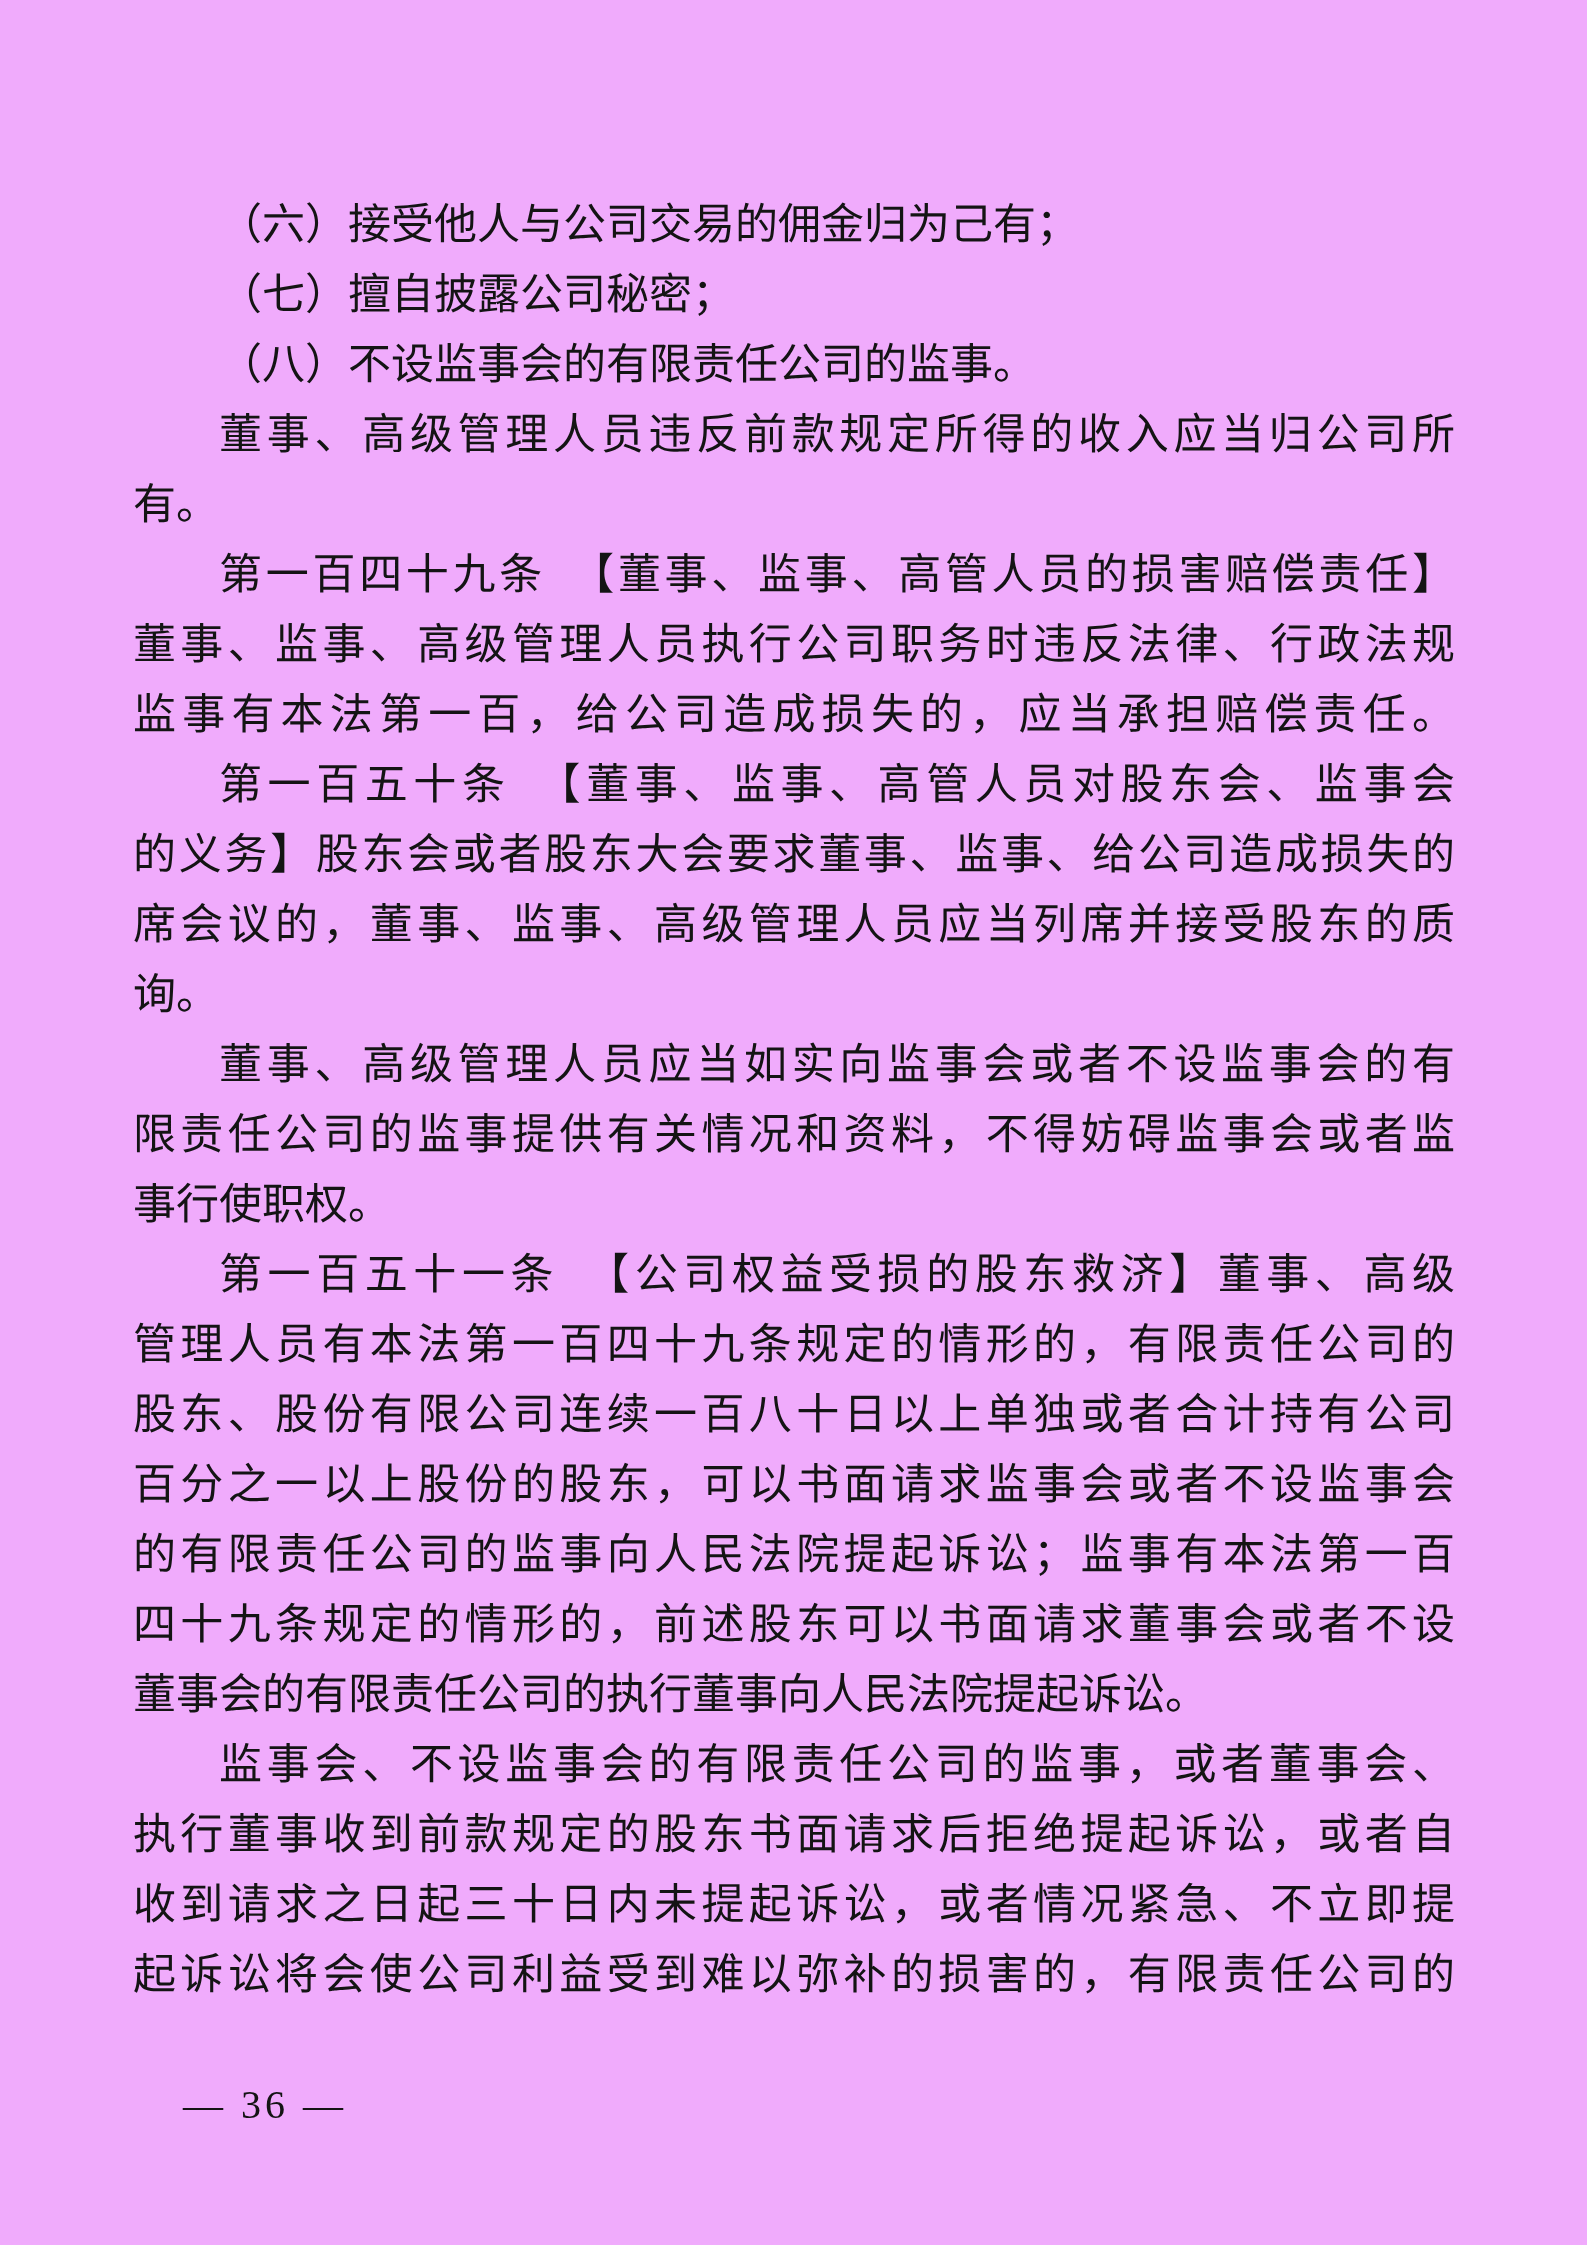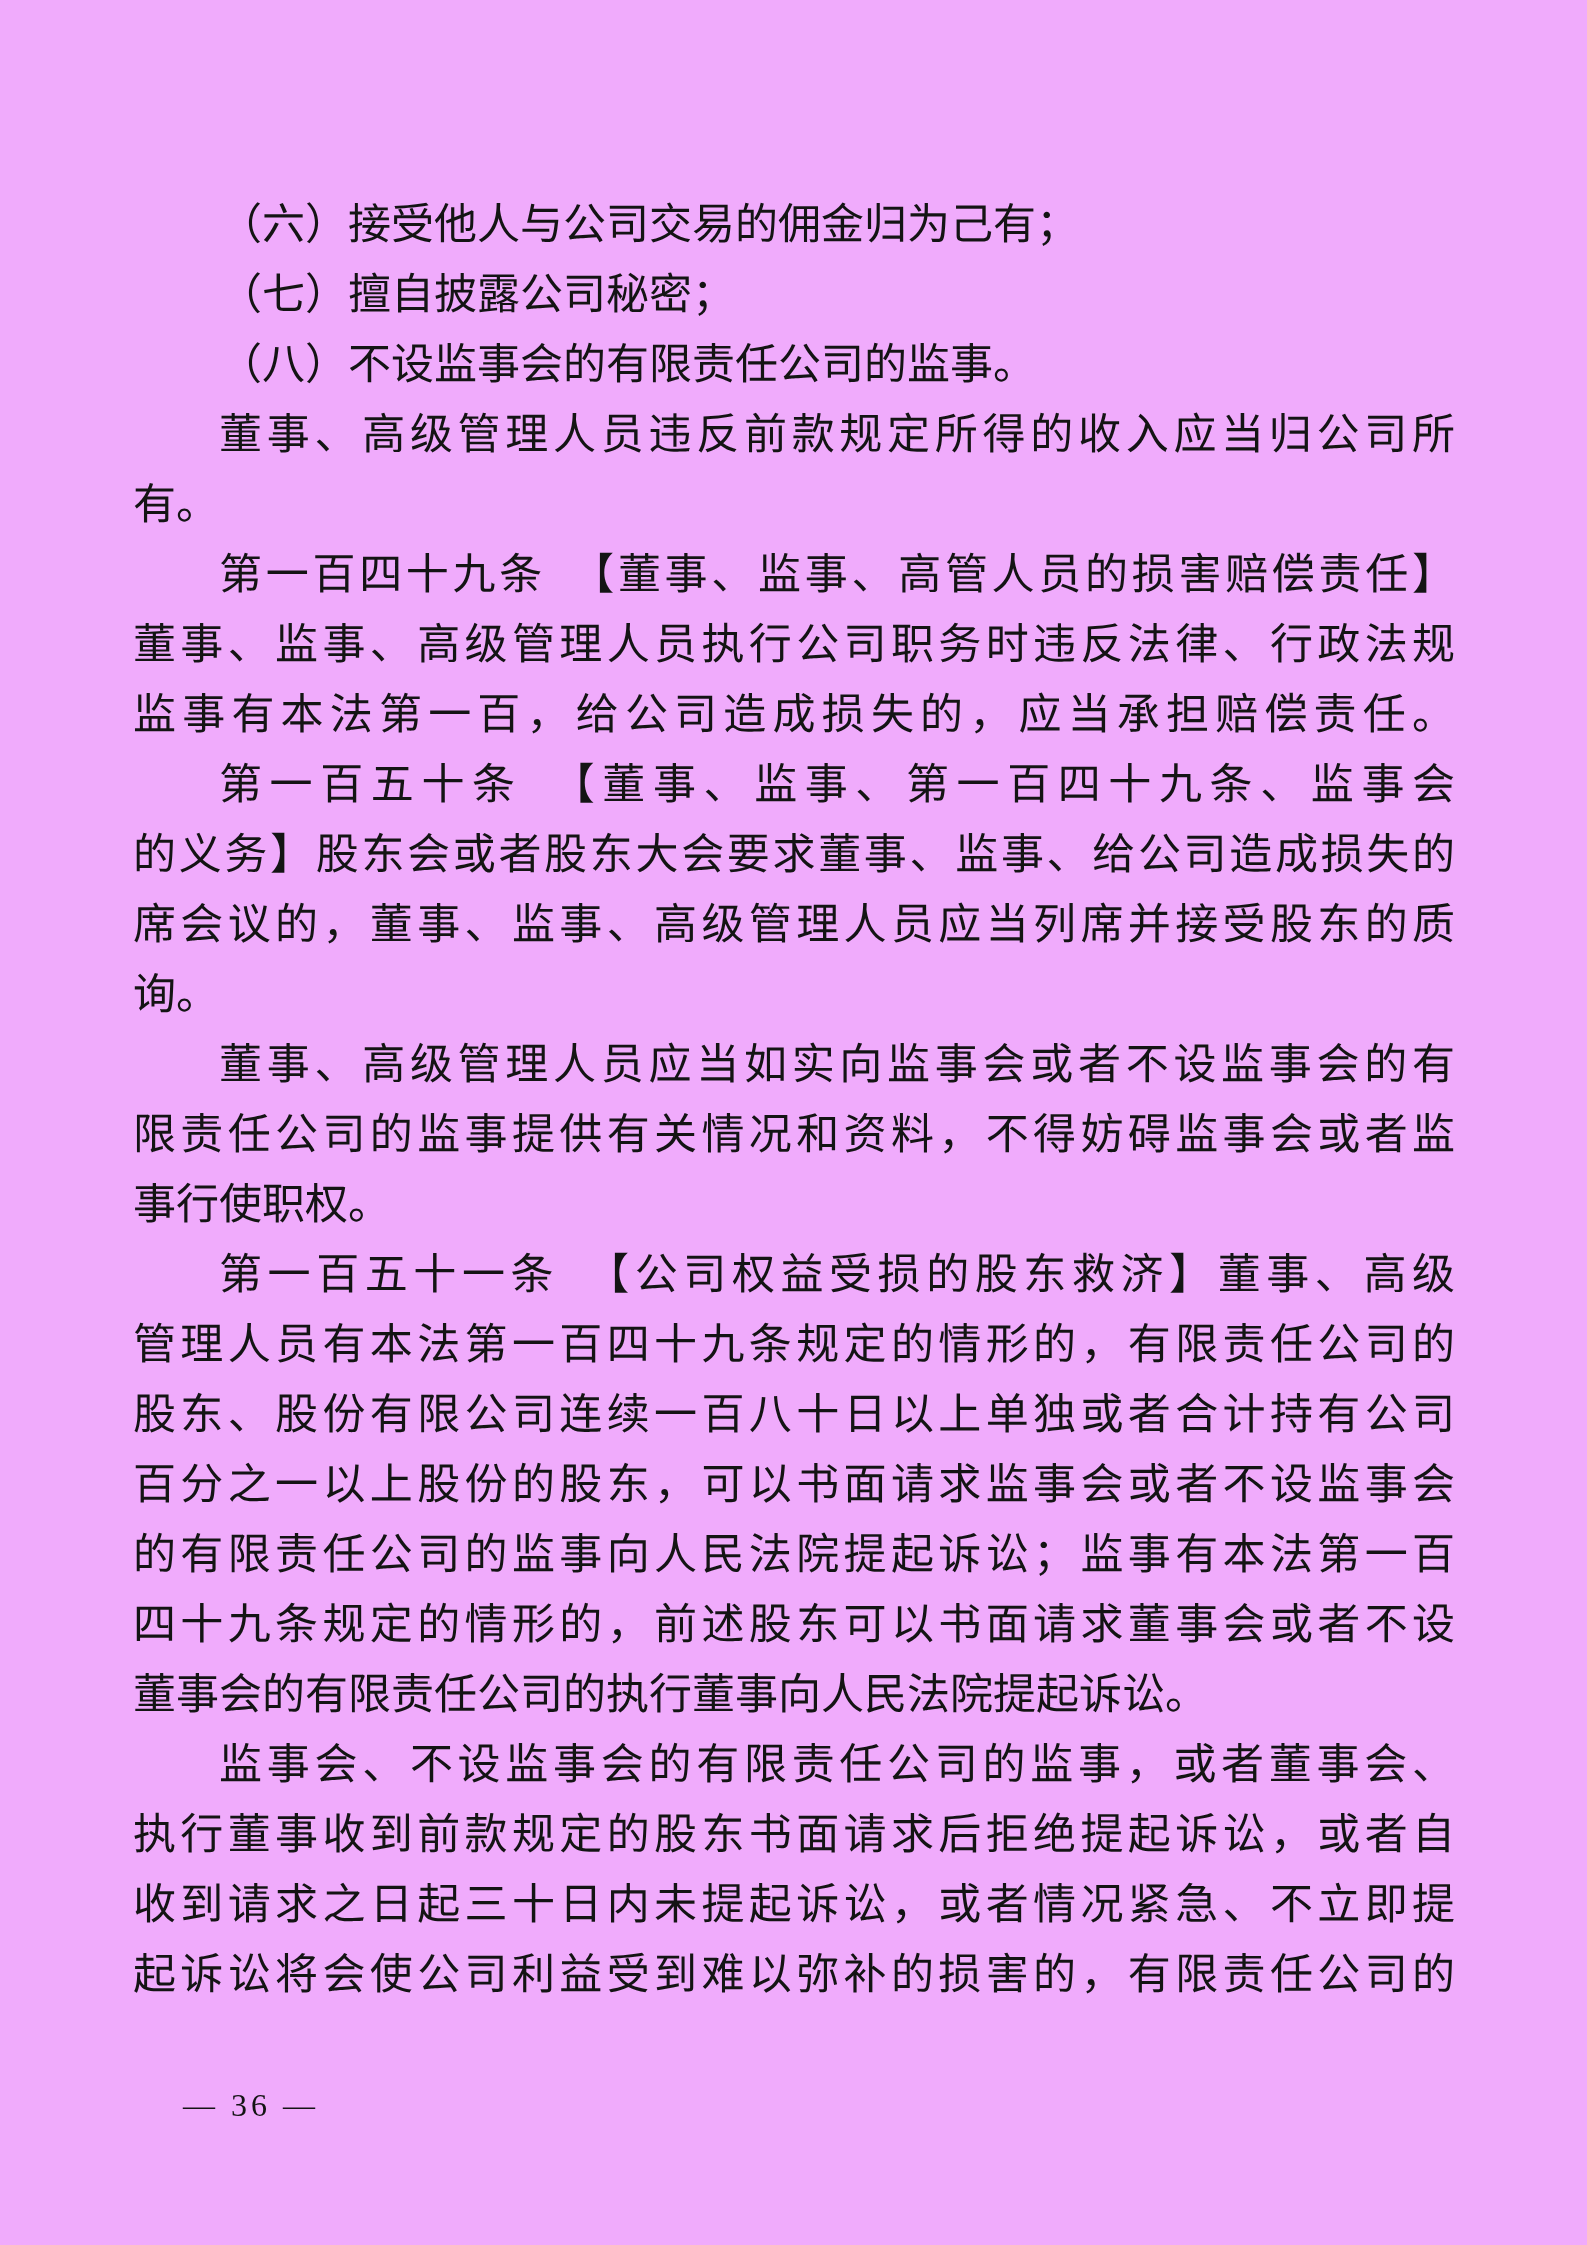--- a/index.html
+++ b/index.html
@@ -31,40 +31,40 @@
     white-space: normal;
     text-align: justify;
     text-align-last: justify;
   }
   .footer {
     position: absolute;
     left: 183px;
     top: 2078px;
     height: 54px;
     line-height: 54px;
-    font-size: 32px;
+    font-size: 40px;
     color: #141414;
     letter-spacing: 4px;
     font-family: "Liberation Serif", "DejaVu Serif", serif;
   }
 </style>
 </head>
 <body>
 
 <div class="page">
   <main class="doc">
       <div class="line indent">（六）接受他人与公司交易的佣金归为己有；</div>
       <div class="line indent">（七）擅自披露公司秘密；</div>
       <div class="line indent">（八）不设监事会的有限责任公司的监事。</div>
       <div class="line indent justify">董事、高级管理人员违反前款规定所得的收入应当归公司所</div>
       <div class="line">有。</div>
       <div class="line indent justify">第一百四十九条　【董事、监事、高管人员的损害赔偿责任】</div>
       <div class="line justify">董事、监事、高级管理人员执行公司职务时违反法律、行政法规</div>
       <div class="line justify">监事有本法第一百，给公司造成损失的，应当承担赔偿责任。</div>
-      <div class="line indent justify">第一百五十条　【董事、监事、第一百四十九条、监事会</div>
+      <div class="line indent justify">第一百五十条　【董事、监事、高管人员对股东会、监事会</div>
       <div class="line justify">的义务】股东会或者股东大会要求董事、监事、给公司造成损失的</div>
       <div class="line justify">席会议的，董事、监事、高级管理人员应当列席并接受股东的质</div>
       <div class="line">询。</div>
       <div class="line indent justify">董事、高级管理人员应当如实向监事会或者不设监事会的有</div>
       <div class="line justify">限责任公司的监事提供有关情况和资料，不得妨碍监事会或者监</div>
       <div class="line">事行使职权。</div>
       <div class="line indent justify">第一百五十一条　【公司权益受损的股东救济】董事、高级</div>
       <div class="line justify">管理人员有本法第一百四十九条规定的情形的，有限责任公司的</div>
       <div class="line justify">股东、股份有限公司连续一百八十日以上单独或者合计持有公司</div>
       <div class="line justify">百分之一以上股份的股东，可以书面请求监事会或者不设监事会</div>

